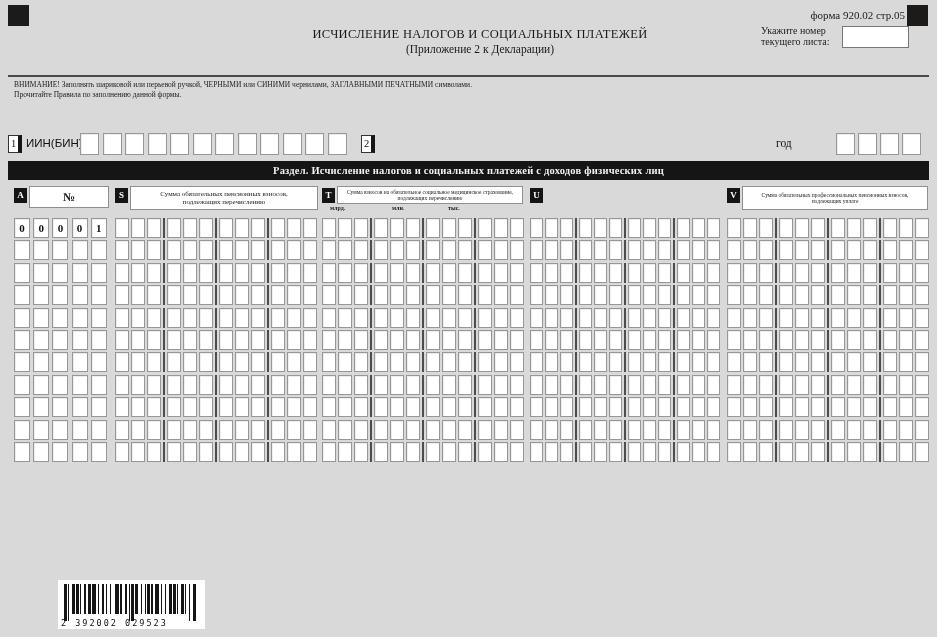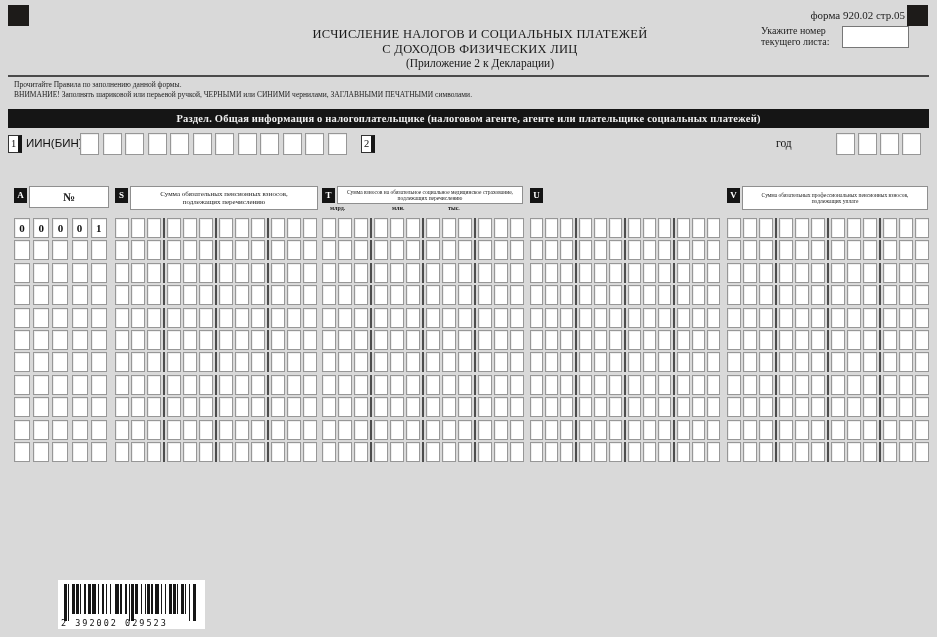--- a/index.html
+++ b/index.html
@@ -68,32 +68,30 @@
 
   <div id="form-ref">форма 920.02 стр.05</div>
   <div id="sheet-label">
     <span>Укажите номер</span><br>
     <span>текущего листа:</span>
   </div>
   <input id="sheet-input" value="" style="">
 
   <div id="title">
     <div class="t1">ИСЧИСЛЕНИЕ  НАЛОГОВ И СОЦИАЛЬНЫХ ПЛАТЕЖЕЙ</div>
-    <div class="t2">С ДОХОДОВ  ФИЗИЧЕСКИХ ЛИЦ</div>
     <div class="t3">(Приложение 2 к Декларации)</div>
   </div>
 
   <div id="rule"></div>
 
   <div id="instructions">
+    <div>ВНИМАНИЕ! Заполнять шариковой или перьевой ручкой, ЧЕРНЫМИ или СИНИМИ чернилами, ЗАГЛАВНЫМИ ПЕЧАТНЫМИ символами.</div>
     <div>Прочитайте Правила по заполнению данной формы.</div>
-    <div>ВНИМАНИЕ! Заполнять шариковой или перьевой ручкой, ЧЕРНЫМИ или СИНИМИ чернилами, ЗАГЛАВНЫМИ ПЕЧАТНЫМИ символами.</div>
   </div>
 
-  <div class="section-bar" id="sec1-bar">Раздел. Общая информация о налогоплательщике (налоговом агенте, агенте или плательщике социальных платежей)</div>
 
   <div class="numbox" id="f1-num">1</div>
   <div id="f1-label">ИИН(БИН)</div>
   <div class="cellgroup" id="iin-cells">
       <span class="cell" style="width: 19px;"></span>
       <span class="cell" style="width: 19px;"></span>
       <span class="cell" style="width: 19px;"></span>
       <span class="cell" style="width: 19px;"></span>
       <span class="cell" style="width: 19px;"></span>
       <span class="cell" style="width: 19px;"></span>
@@ -107,20 +105,21 @@
 
   <div class="numbox" id="f2-num">2</div>
   <div id="year-label">год</div>
   <div class="cellgroup" id="year-cells">
       <span class="cell" style="width: 19px;"></span>
       <span class="cell" style="width: 19px;"></span>
       <span class="cell" style="width: 19px;"></span>
       <span class="cell" style="width: 19px;"></span>
     </div>
 
+  <div class="section-bar" id="sec2-bar">Раздел. Исчисление  налогов и социальных платежей с доходов  физических лиц</div>
 
   <div class="letterbox" id="lb-a">A</div>
   <div class="colhead" id="head-a">№</div>
   <div class="letterbox" id="lb-s">S</div>
   <div class="colhead" id="head-s">Сумма обязательных пенсионных взносов, подлежащих перечислению</div>
   <div class="letterbox" id="lb-t">T</div>
   <div class="colhead" id="head-t">Сумма взносов на обязательное социальное медицинское страхование, подлежащих перечислению</div>
   <div class="sublabel" id="sub-0">млрд.</div>
   <div class="sublabel" id="sub-1">млн.</div>
   <div class="sublabel" id="sub-2">тыс.</div>

